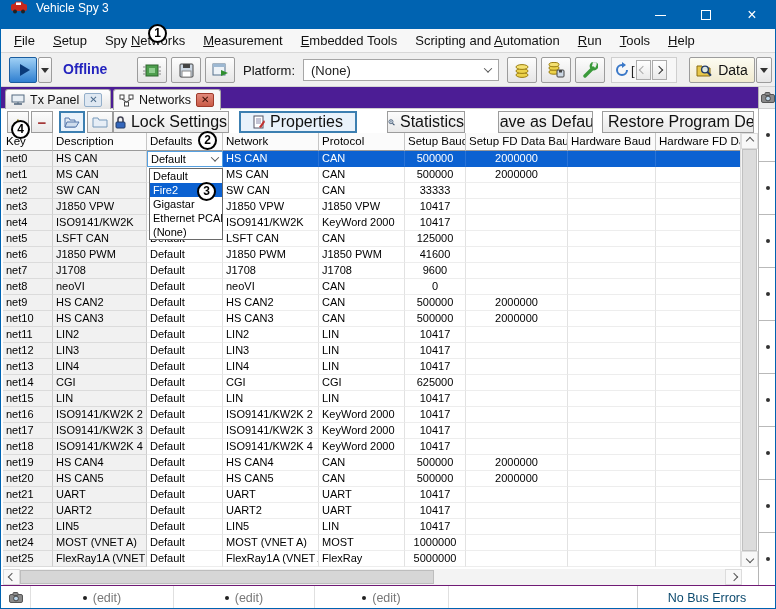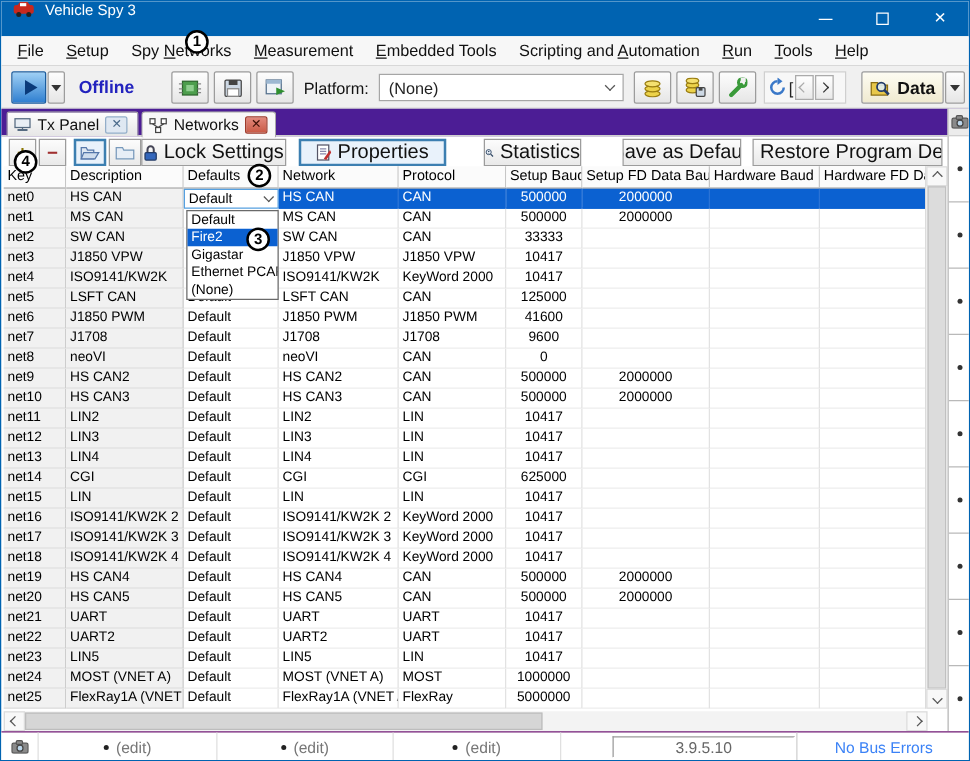--- a/index.html
+++ b/index.html
@@ -34,21 +34,21 @@
   .ic-floppy{left:170px;width:30px}
   .ic-appwin{left:204px;width:30px}
   .platform-label{position:absolute;left:242px;top:10px;font-size:13px;color:#111}
   .platform-select{position:absolute;left:302px;top:6px;width:196px;height:22px;background:#fff;border:1px solid #a6a6a6;display:flex;align-items:center;justify-content:space-between;padding:0 7px;font-size:13px;color:#222}
   .ic-coins{left:506px;width:30px}
   .ic-coinsave{left:540px;width:30px}
   .ic-wrench{left:574px;width:30px}
   .navgroup{position:absolute;left:610px;top:4px;width:66px;height:26px;background:#f7f7f7;border:1px solid #cfcfcf;display:flex;align-items:center;padding:0 2px;gap:1px}
   .bracket{font-size:13px;color:#222}
   .navbtn{width:15px;height:20px;border:1px solid #ababab;background:linear-gradient(#fff,#e9e9e9);display:flex;align-items:center;justify-content:center}
-  .databtn{left:688px;width:66px;background:linear-gradient(#fdfcf2,#f0ead0);gap:5px;font-size:14px;font-weight:bold;color:#111}
+  .databtn{left:688px;width:66px;background:linear-gradient(#fdfcf2,#f0ead0);gap:5px;font-size:14px;font-weight:normal;color:#111}
   .datadrop{left:755px;width:16px}
 
   
   .tabbar{position:absolute;left:0;top:86px;width:100%;height:22px;background:#4c1d95;border-bottom:1px solid #cfcfcf}
   .tab{position:absolute;top:2px;height:20px;border:1px solid #a8a8a8;border-bottom:none;border-radius:3px 3px 0 0;display:flex;align-items:center;gap:5px;padding:0 5px;font-size:12.5px;color:#111}
   .tab-tx{left:4px;width:106px;background:linear-gradient(#fefefe,#e6e6e6)}
   .tab-net{left:112px;width:108px;background:#f8f8f8;height:21px}
   .closebtn{width:18px;height:14px;border-radius:2px;display:flex;align-items:center;justify-content:center;font-size:10px;line-height:10px}
   .close-grey{background:#dfe8f2;border:1px solid #93aec9;color:#4a6a8a}
   .close-red{background:linear-gradient(#e2897c,#c95a46);border:1px solid #9e3a2b;color:#3c0e05}
@@ -104,21 +104,21 @@
   .strip-cell{height:53px;border-bottom:1px solid #b9b9b9;display:flex;align-items:center;justify-content:center}
   .dot{width:4px;height:4px;border-radius:50%;background:#333}
 
   
   .statusbar{position:absolute;left:0;top:584px;width:100%;height:23px;background:#fff;border-top:1px solid #701a75}
   .st-cam{position:absolute;left:0;top:0;width:30px;height:23px;display:flex;align-items:center;justify-content:center;border-right:1px solid #e0e0e0}
   .st-edit{position:absolute;top:0;height:23px;display:flex;align-items:center;justify-content:center;gap:6px;font-size:12.5px;color:#777;border-right:1px solid #e0e0e0}
   .e1{left:30px;width:143px}.e2{left:173px;width:141px}.e3{left:314px;width:134px}
   .bullet{width:4px;height:4px;background:#222;border-radius:50%}
   .st-version{position:absolute;left:489px;top:3px;width:146px;height:17px;border:1px solid;border-color:#9a9a9a #fff #fff #9a9a9a;display:flex;align-items:center;justify-content:center;font-size:12.5px;color:#666}
-  .st-bus{position:absolute;left:636px;top:0;width:139px;height:23px;border-left:1px solid #d0d0d0;display:flex;align-items:center;justify-content:center;font-size:12.5px;color:#3b82f6}
+  .st-bus{position:absolute;left:636px;top:0;width:139px;height:23px;border-left:1px solid #d0d0d0;display:flex;align-items:center;justify-content:center;font-size:12.5px;color:#0c4a6e}
 
   
   .ann{position:absolute;width:19px;height:19px;border:2px solid #000;border-radius:50%;background:#fff;color:#000;font-size:12px;font-weight:bold;line-height:15px;text-align:center;z-index:90}
   .ann1{left:147px;top:23px}
   .ann2{left:197px;top:130px}
   .ann3{left:196px;top:181px}
   .ann4{left:10px;top:119px}
 
   svg{display:block}
 </style>
@@ -697,21 +697,20 @@
         <span>(edit)</span>
       </div>
     <div class="st-edit e2">
         <span class="bullet"></span>
         <span>(edit)</span>
       </div>
     <div class="st-edit e3">
         <span class="bullet"></span>
         <span>(edit)</span>
       </div>
-    <div class="st-version">3.9.5.10</div>
     <div class="st-bus">No Bus Errors</div>
   </div>
 
   <div class="droplist" id="droplist">
       <div class="dropitem">Default</div>
       <div class="dropitem dsel">Fire2</div>
       <div class="dropitem">Gigastar</div>
       <div class="dropitem">Ethernet PCAP</div>
       <div class="dropitem">(None)</div>
     </div>

